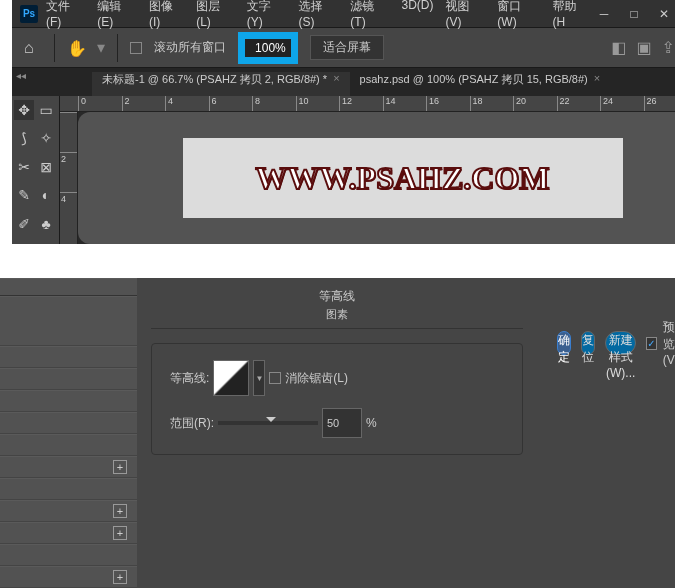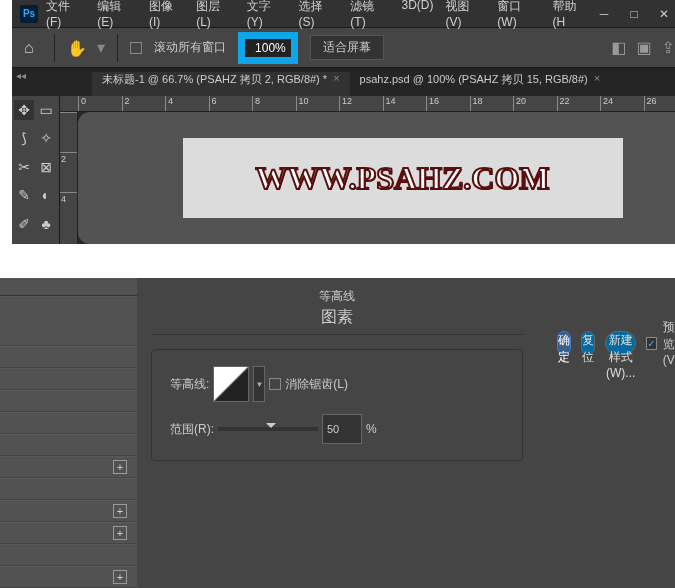--- a/index.html
+++ b/index.html
@@ -48,21 +48,21 @@
 
 .dialog { position: absolute; top: 278px; left: 0; width: 675px; height: 310px; background: #454545; }
 .dlg-left { float: left; width: 137px; height: 310px; background: #525252; }
 .dlg-item { height: 22px; border-bottom: 1px solid #444; border-top: 1px solid #5a5a5a; position: relative; }
 .dlg-item:first-child { height: 18px; border-bottom: 1px solid #333; }
 .dlg-item.wide1 { height: 50px; }
 .add-icon { position: absolute; right: 10px; top: 3px; width: 14px; height: 14px; border: 1px solid #999; color: #ccc; font-size: 11px; display: flex; align-items: center; justify-content: center; }
 
 .dlg-mid { float: left; width: 400px; padding: 10px 14px; }
 .sec-title { color: #ccc; font-size: 12px; text-align: center; margin-bottom: 2px; }
-.sec-sub { color: #ccc; font-size: 16px; text-align: center; border-bottom: 1px solid #333; padding-bottom: 6px; margin-bottom: 14px; }
+.sec-sub { color: #ccc; font-size: 11px; text-align: center; border-bottom: 1px solid #333; padding-bottom: 6px; margin-bottom: 14px; }
 .form-row { display: flex; align-items: center; gap: 4px; padding: 6px 14px; color: #ccc; font-size: 12px; }
 .contour-prev { width: 36px; height: 36px; background: linear-gradient(135deg, #fff 0%, #fff 48%, #222 52%, #222 100%); border: 1px solid #666; cursor: pointer; }
 .contour-arrow { width: 12px; height: 36px; border: 1px solid #666; background: #333; display: flex; align-items: center; justify-content: center; color: #aaa; font-size: 8px; }
 .checkbox2 { width: 12px; height: 12px; border: 1px solid #888; }
 .slider { flex: 0 0 100px; position: relative; height: 4px; background: #333; }
 .slider-thumb { position: absolute; left: 48px; top: -4px; width: 0; height: 0; border: 5px solid transparent; border-top-color: #ccc; }
 .num-input { width: 40px; background: #333; border: 1px solid #666; color: #ccc; font-size: 11px; padding: 8px 4px; }
 .form-group { border: 1px solid #333; border-radius: 4px; padding: 10px 4px; }
 
 .dlg-right { float: right; width: 118px; padding: 12px 6px 0 0; display:flex; flex-direction:row; align-items:center; gap:10px; }

